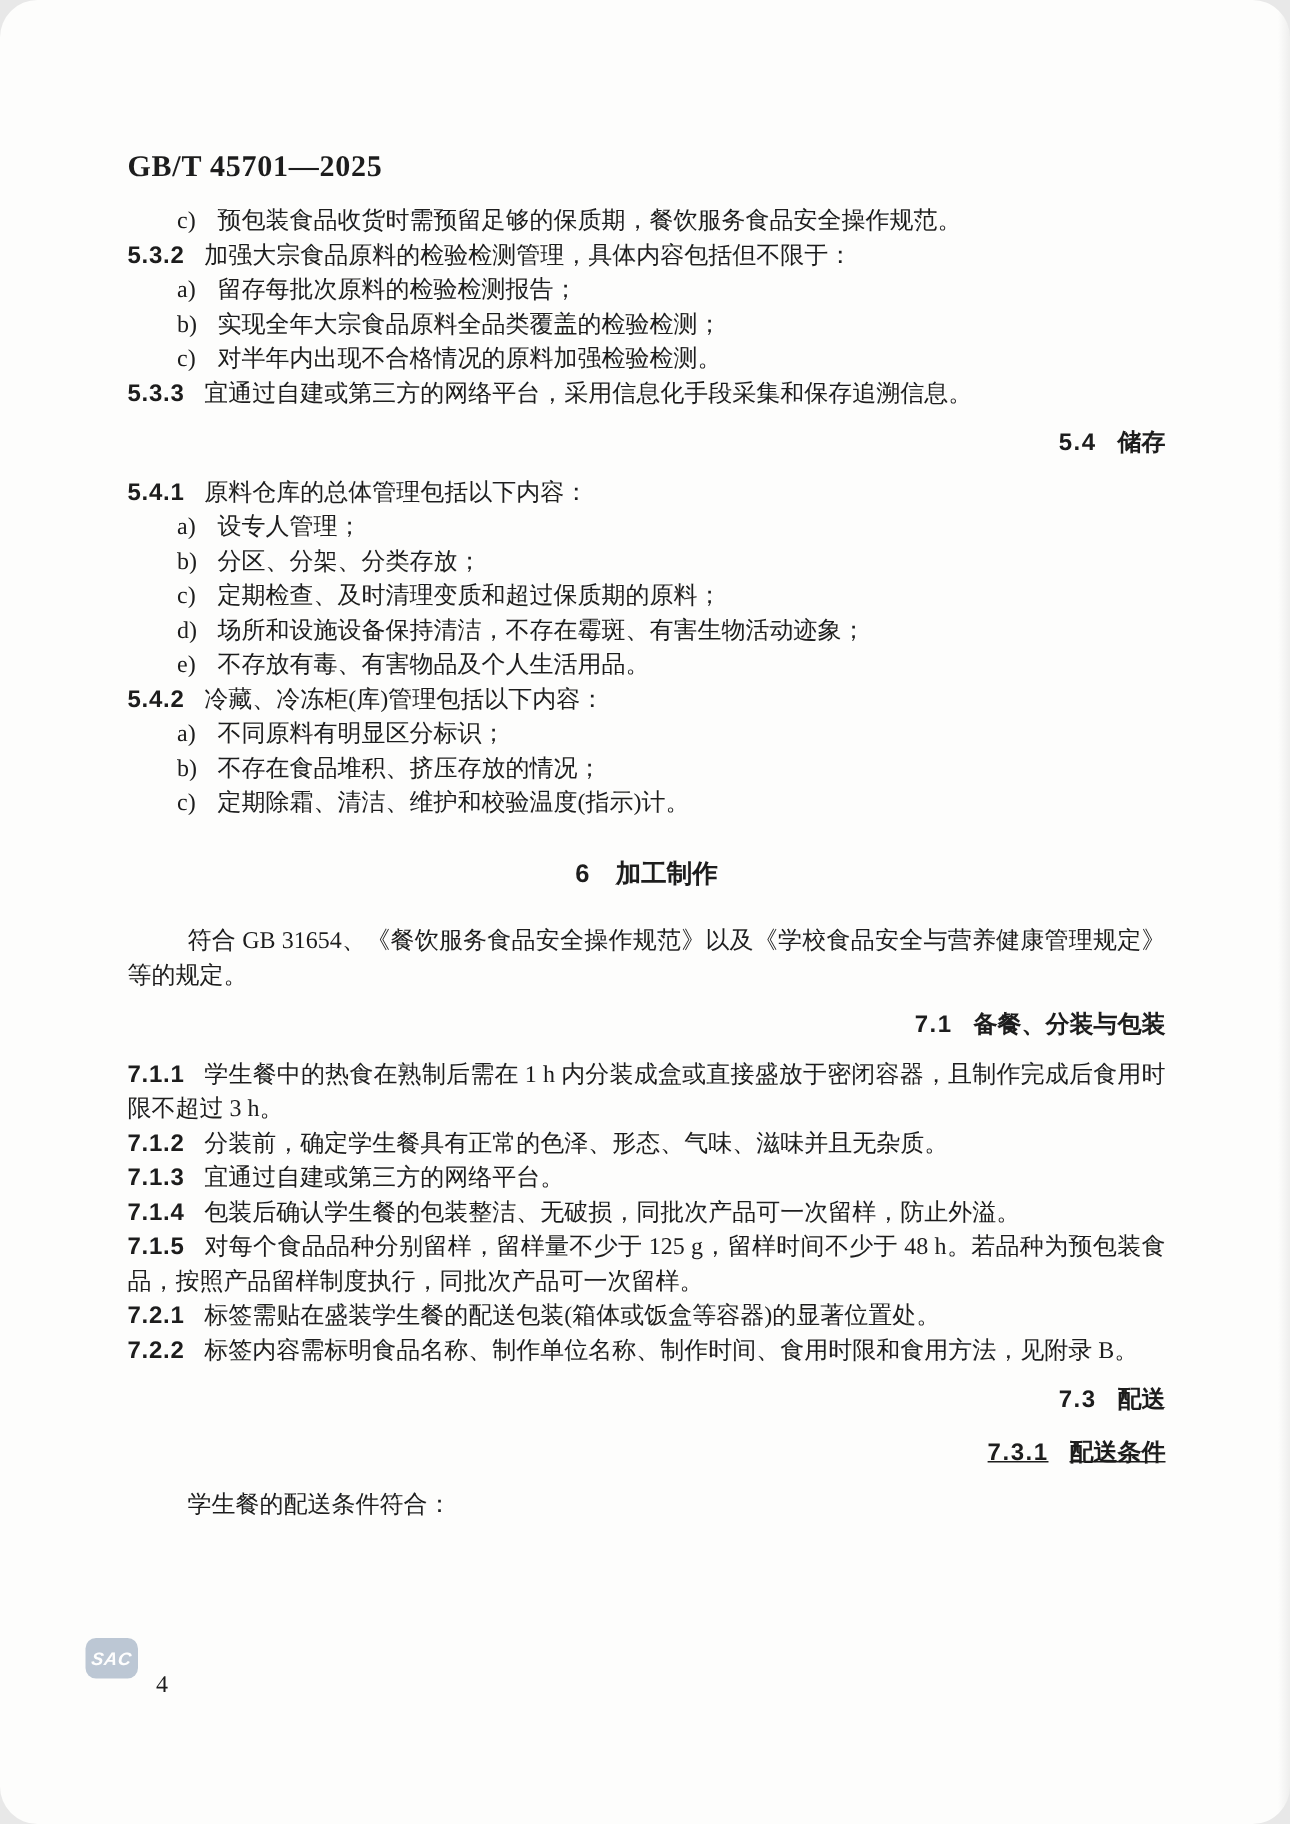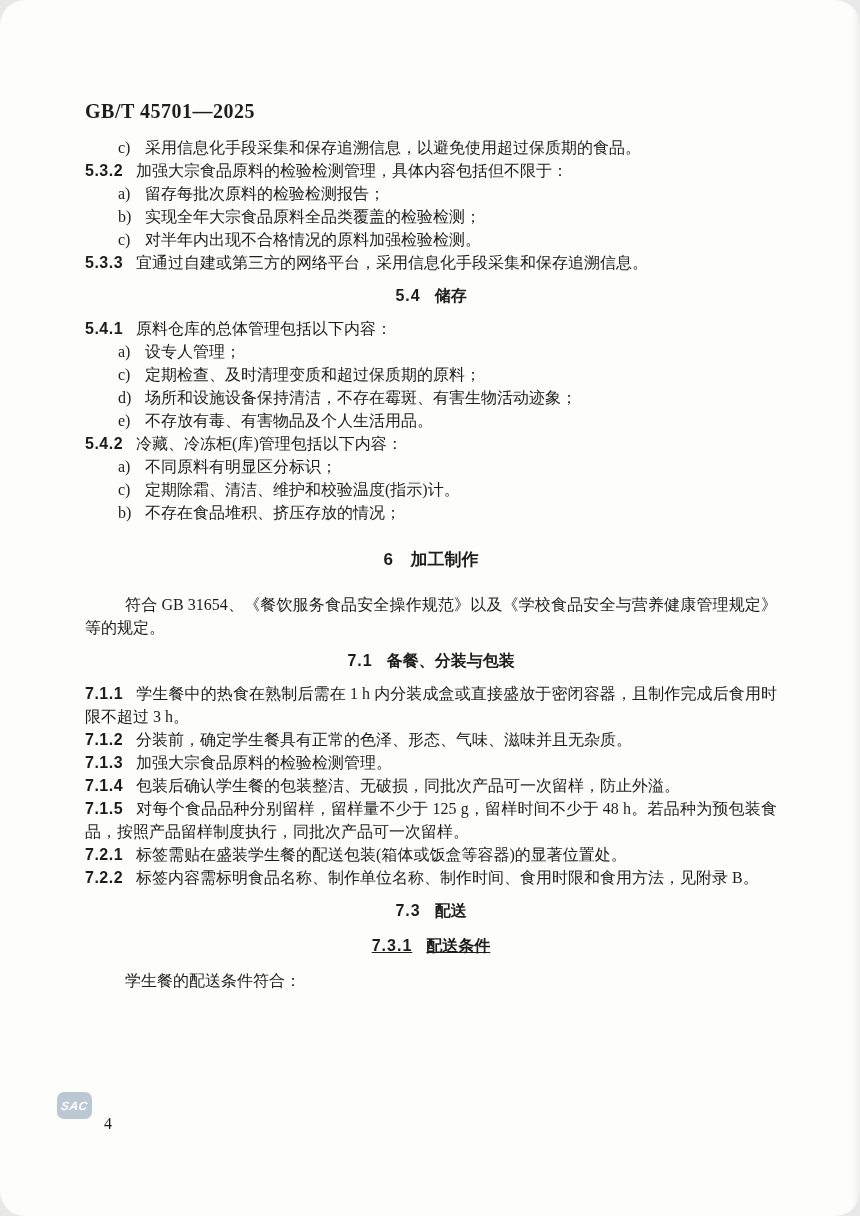--- a/index.html
+++ b/index.html
@@ -37,21 +37,21 @@
     font-weight:bold; letter-spacing:0.5px;
     margin-right:13px;
   }
   .clause { }
   .item { padding-left:60px; }
   .ilabel { display:inline-block; width:27px; margin-left:-27px; }
   .heading2, .heading3 {
     font-family:"Liberation Sans", sans-serif;
     font-weight:bold; font-size:16px;
     margin:10px 0;
-    text-align:center;
+    text-align:right;
   }
   .heading3 { margin:12px 0;text-decoration:underline; }
   .heading2 .num, .heading3 .num { margin-right:14px; letter-spacing:1px; }
   .chapter {
     font-family:"Liberation Sans", sans-serif;
     font-weight:bold; font-size:17px; line-height:24px;
     margin:24px 0 21px 0;
     text-align:center;
   }
   .chapter .num { margin-right:17px; }
@@ -76,42 +76,43 @@
     font-size:16px;
     font-family:"Liberation Serif", serif;
   }
 </style>
 </head>
 <body>
 
 <div class="page" style="background: rgb(253, 253, 252); color: rgb(29, 29, 29);">
   <div class="header">GB/T 45701—2025</div>
   <main class="content" id="blocks">
-      <div class="block item"><span class="ilabel">c)</span><span class="btext">采用信息化手段采集和保存追溯信息，以避免使用超过保质期的食品。</span></div>
+      <div class="block item"><span class="ilabel">c)</span><span class="btext">预包装食品收货时需预留足够的保质期，餐饮服务食品安全操作规范。</span></div>
       <div class="block clause"><span class="num">5.3.2</span><span class="btext">加强大宗食品原料的检验检测管理，具体内容包括但不限于：</span></div>
       <div class="block item"><span class="ilabel">a)</span><span class="btext">留存每批次原料的检验检测报告；</span></div>
       <div class="block item"><span class="ilabel">b)</span><span class="btext">实现全年大宗食品原料全品类覆盖的检验检测；</span></div>
       <div class="block item"><span class="ilabel">c)</span><span class="btext">对半年内出现不合格情况的原料加强检验检测。</span></div>
       <div class="block clause"><span class="num">5.3.3</span><span class="btext">宜通过自建或第三方的网络平台，采用信息化手段采集和保存追溯信息。</span></div>
       <div class="block heading2"><span class="num">5.4</span><span class="btext">储存</span></div>
       <div class="block clause"><span class="num">5.4.1</span><span class="btext">原料仓库的总体管理包括以下内容：</span></div>
       <div class="block item"><span class="ilabel">a)</span><span class="btext">设专人管理；</span></div>
+      <div class="block item"><span class="ilabel">b)</span><span class="btext">分区、分架、分类存放；</span></div>
       <div class="block item"><span class="ilabel">c)</span><span class="btext">定期检查、及时清理变质和超过保质期的原料；</span></div>
       <div class="block item"><span class="ilabel">d)</span><span class="btext">场所和设施设备保持清洁，不存在霉斑、有害生物活动迹象；</span></div>
       <div class="block item"><span class="ilabel">e)</span><span class="btext">不存放有毒、有害物品及个人生活用品。</span></div>
       <div class="block clause"><span class="num">5.4.2</span><span class="btext">冷藏、冷冻柜(库)管理包括以下内容：</span></div>
       <div class="block item"><span class="ilabel">a)</span><span class="btext">不同原料有明显区分标识；</span></div>
+      <div class="block item"><span class="ilabel">b)</span><span class="btext">不存在食品堆积、挤压存放的情况；</span></div>
       <div class="block item"><span class="ilabel">c)</span><span class="btext">定期除霜、清洁、维护和校验温度(指示)计。</span></div>
-      <div class="block item"><span class="ilabel">b)</span><span class="btext">不存在食品堆积、挤压存放的情况；</span></div>
       <div class="block chapter"><span class="num">6</span><span class="btext">加工制作</span></div>
       <div class="block para"><span class="btext">符合 GB 31654、《餐饮服务食品安全操作规范》以及《学校食品安全与营养健康管理规定》等的规定。</span></div>
       <div class="block heading2"><span class="num">7.1</span><span class="btext">备餐、分装与包装</span></div>
       <div class="block clause"><span class="num">7.1.1</span><span class="btext">学生餐中的热食在熟制后需在 1 h 内分装成盒或直接盛放于密闭容器，且制作完成后食用时限不超过 3 h。</span></div>
       <div class="block clause"><span class="num">7.1.2</span><span class="btext">分装前，确定学生餐具有正常的色泽、形态、气味、滋味并且无杂质。</span></div>
-      <div class="block clause"><span class="num">7.1.3</span><span class="btext">加强大宗食品原料的检验检测管理。</span></div>
+      <div class="block clause"><span class="num">7.1.3</span><span class="btext">宜通过自建或第三方的网络平台。</span></div>
       <div class="block clause"><span class="num">7.1.4</span><span class="btext">包装后确认学生餐的包装整洁、无破损，同批次产品可一次留样，防止外溢。</span></div>
       <div class="block clause"><span class="num">7.1.5</span><span class="btext">对每个食品品种分别留样，留样量不少于 125 g，留样时间不少于 48 h。若品种为预包装食品，按照产品留样制度执行，同批次产品可一次留样。</span></div>
       <div class="block clause"><span class="num">7.2.1</span><span class="btext">标签需贴在盛装学生餐的配送包装(箱体或饭盒等容器)的显著位置处。</span></div>
       <div class="block clause"><span class="num">7.2.2</span><span class="btext">标签内容需标明食品名称、制作单位名称、制作时间、食用时限和食用方法，见附录 B。</span></div>
       <div class="block heading2"><span class="num">7.3</span><span class="btext">配送</span></div>
       <div class="block heading3"><span class="num">7.3.1</span><span class="btext">配送条件</span></div>
       <div class="block para"><span class="btext">学生餐的配送条件符合：</span></div>
     </main>
   <div class="sac-logo" style="background: rgb(182, 194, 208);">
     <span style="color: rgb(255, 255, 255);">SAC</span>

